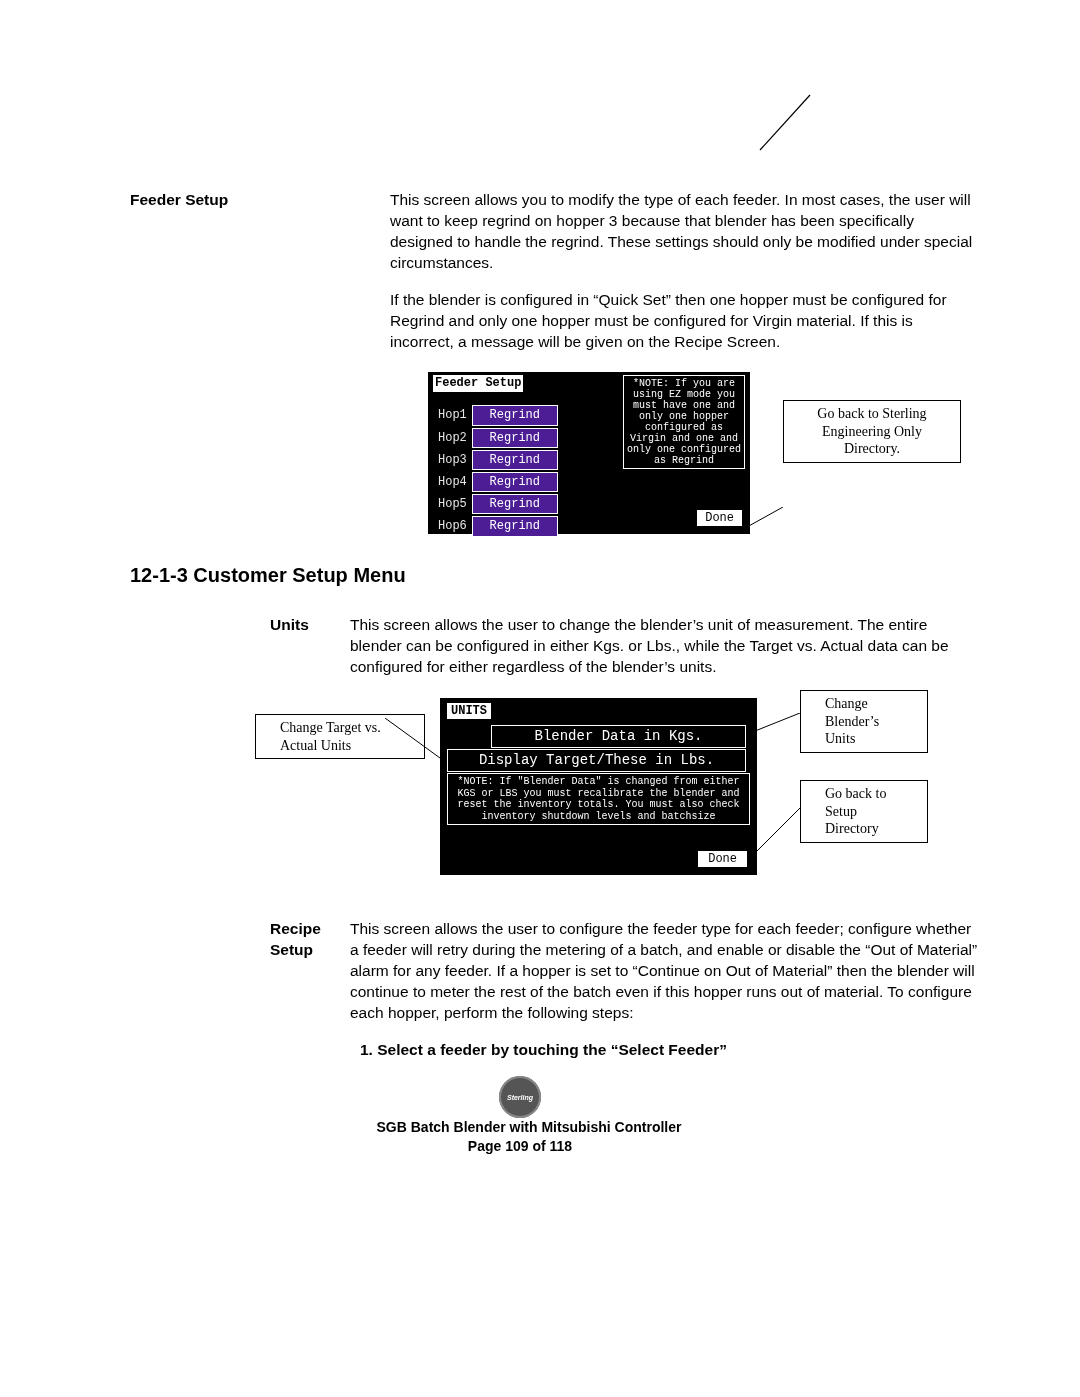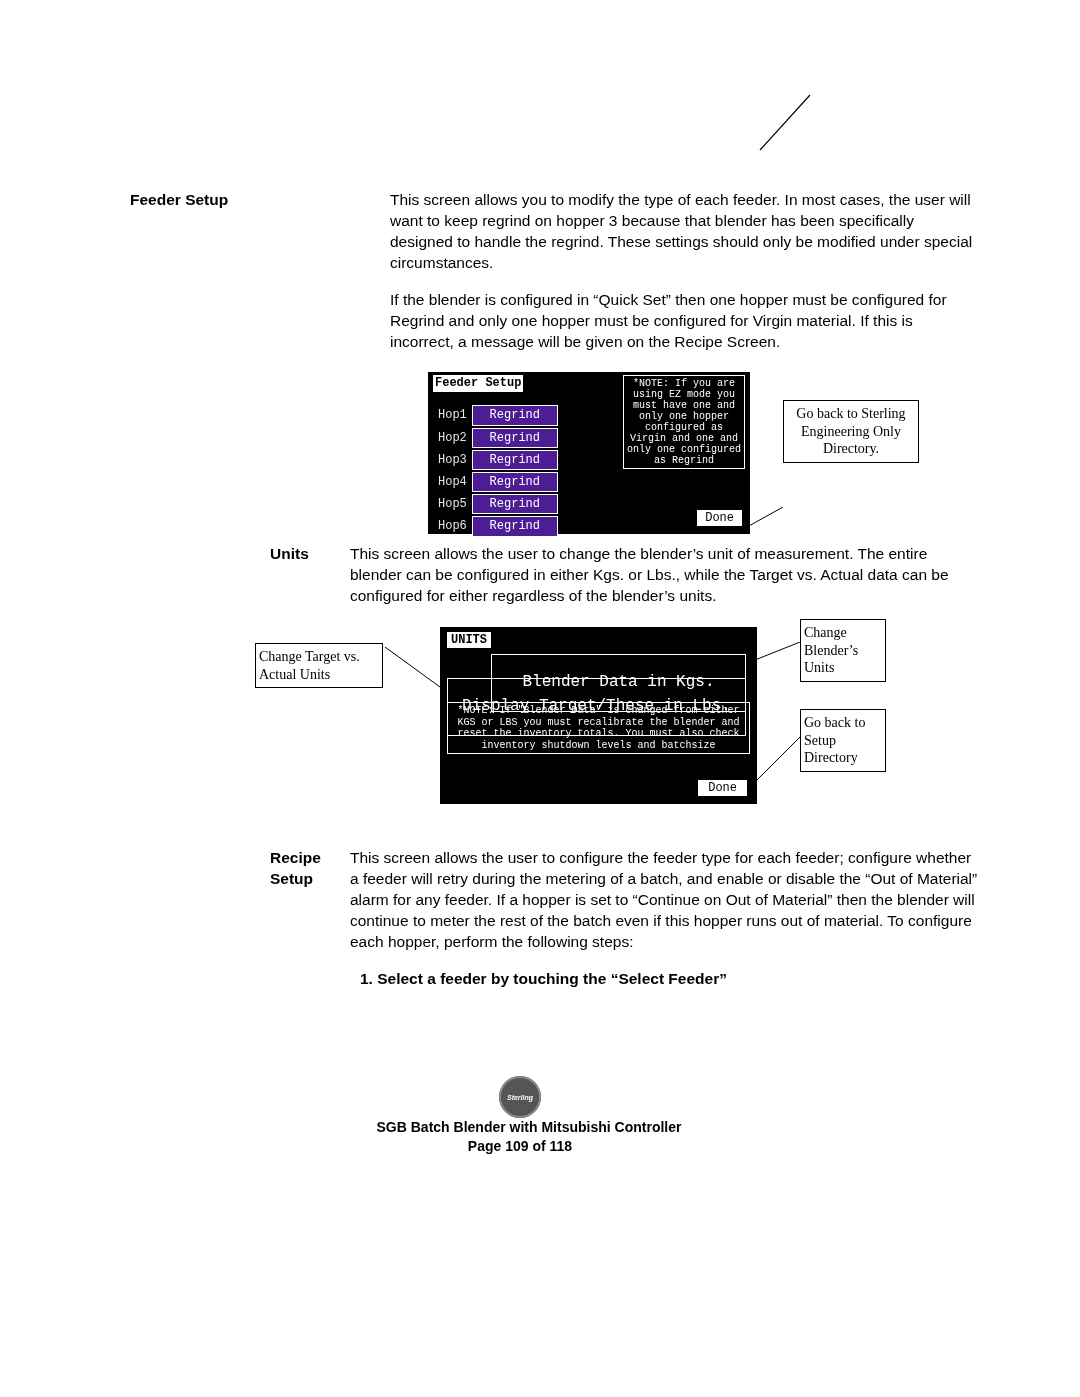--- a/index.html
+++ b/index.html
@@ -76,21 +76,21 @@
     background:#fff; color:#000; border:1px solid #000;
     font-family:"Courier New",monospace; font-size:12px; padding:0 8px;
   }
 
   .callout {
     position:absolute;
     border:1px solid #000;
     background:#fff;
     font-family:"Times New Roman", serif;
     font-size:14px;
-    padding:4px 3px;
+    padding:4px 24px;
     text-align:center;
     line-height:1.25;
   }
   .call-line { position:absolute; pointer-events:none; }
   .call-line line { stroke:#000; stroke-width:1; }
 
   
   .units-wrap {
     position: relative;
     margin: 14px 0 0 125px;
@@ -98,21 +98,21 @@
   }
   .hmi2 {
     position:absolute; left:185px; top:0;
     width:315px; height:175px;
     border:1px solid #000; background:#000;
     font-family:"Courier New",monospace; color:#fff; font-size:12px;
   }
   .hmi2-title { position:absolute; left:6px; top:4px; background:#fff; color:#000; font-weight:bold; padding:0 4px; }
   .field {
     position:absolute; left:50px; right:10px;
-    border:1px solid #fff; color:#fff; text-align:center; font-size:16px; padding:17px 0;
+    border:1px solid #fff; color:#fff; text-align:center; font-size:14px; padding:1px 0;
   }
   .note2 {
     position:absolute; left:6px; right:6px; top:74px;
     border:1px solid #fff; font-size:10px; text-align:center; padding:2px 2px; line-height:1.15;
   }
   .done-btn2 {
     position:absolute; right:8px; bottom:6px;
     background:#fff; color:#000; border:1px solid #000;
     font-family:"Courier New",monospace; font-size:12px; padding:0 10px;
   }
@@ -183,20 +183,21 @@
         </table>
       <div class="note-box">*NOTE:  If you are using EZ mode you must have one and only one hopper configured as Virgin and one and only one configured as Regrind</div>
       <div class="done-btn">Done</div>
     </div>
     <svg class="call-line" style="left:310px;top:135px;width:50px;height:30px">
         <line x1="0" y1="25" x2="45" y2="0"></line>
       </svg>
     <div class="callout" style="left:355px; top:28px; width:128px">Go back to Sterling Engineering Only Directory.</div>
   </div>
 
+  <div class="h2">12-1-3  Customer Setup Menu</div>
 
   <div class="row" style="margin-left:140px">
     <div class="label-col2">Units</div>
     <div class="text-col2">
         <p class="para" style="margin-bottom:6px">This screen allows the user to change the blender’s unit of measurement.  The entire blender can be configured in either Kgs. or Lbs., while the Target vs. Actual data can be configured for either regardless of the blender’s units.</p>
       </div>
   </div>
 
   <div class="units-wrap">
     <div class="callout" style="left:0; top:16px; width:120px; text-align:left">Change Target vs. Actual Units</div>

